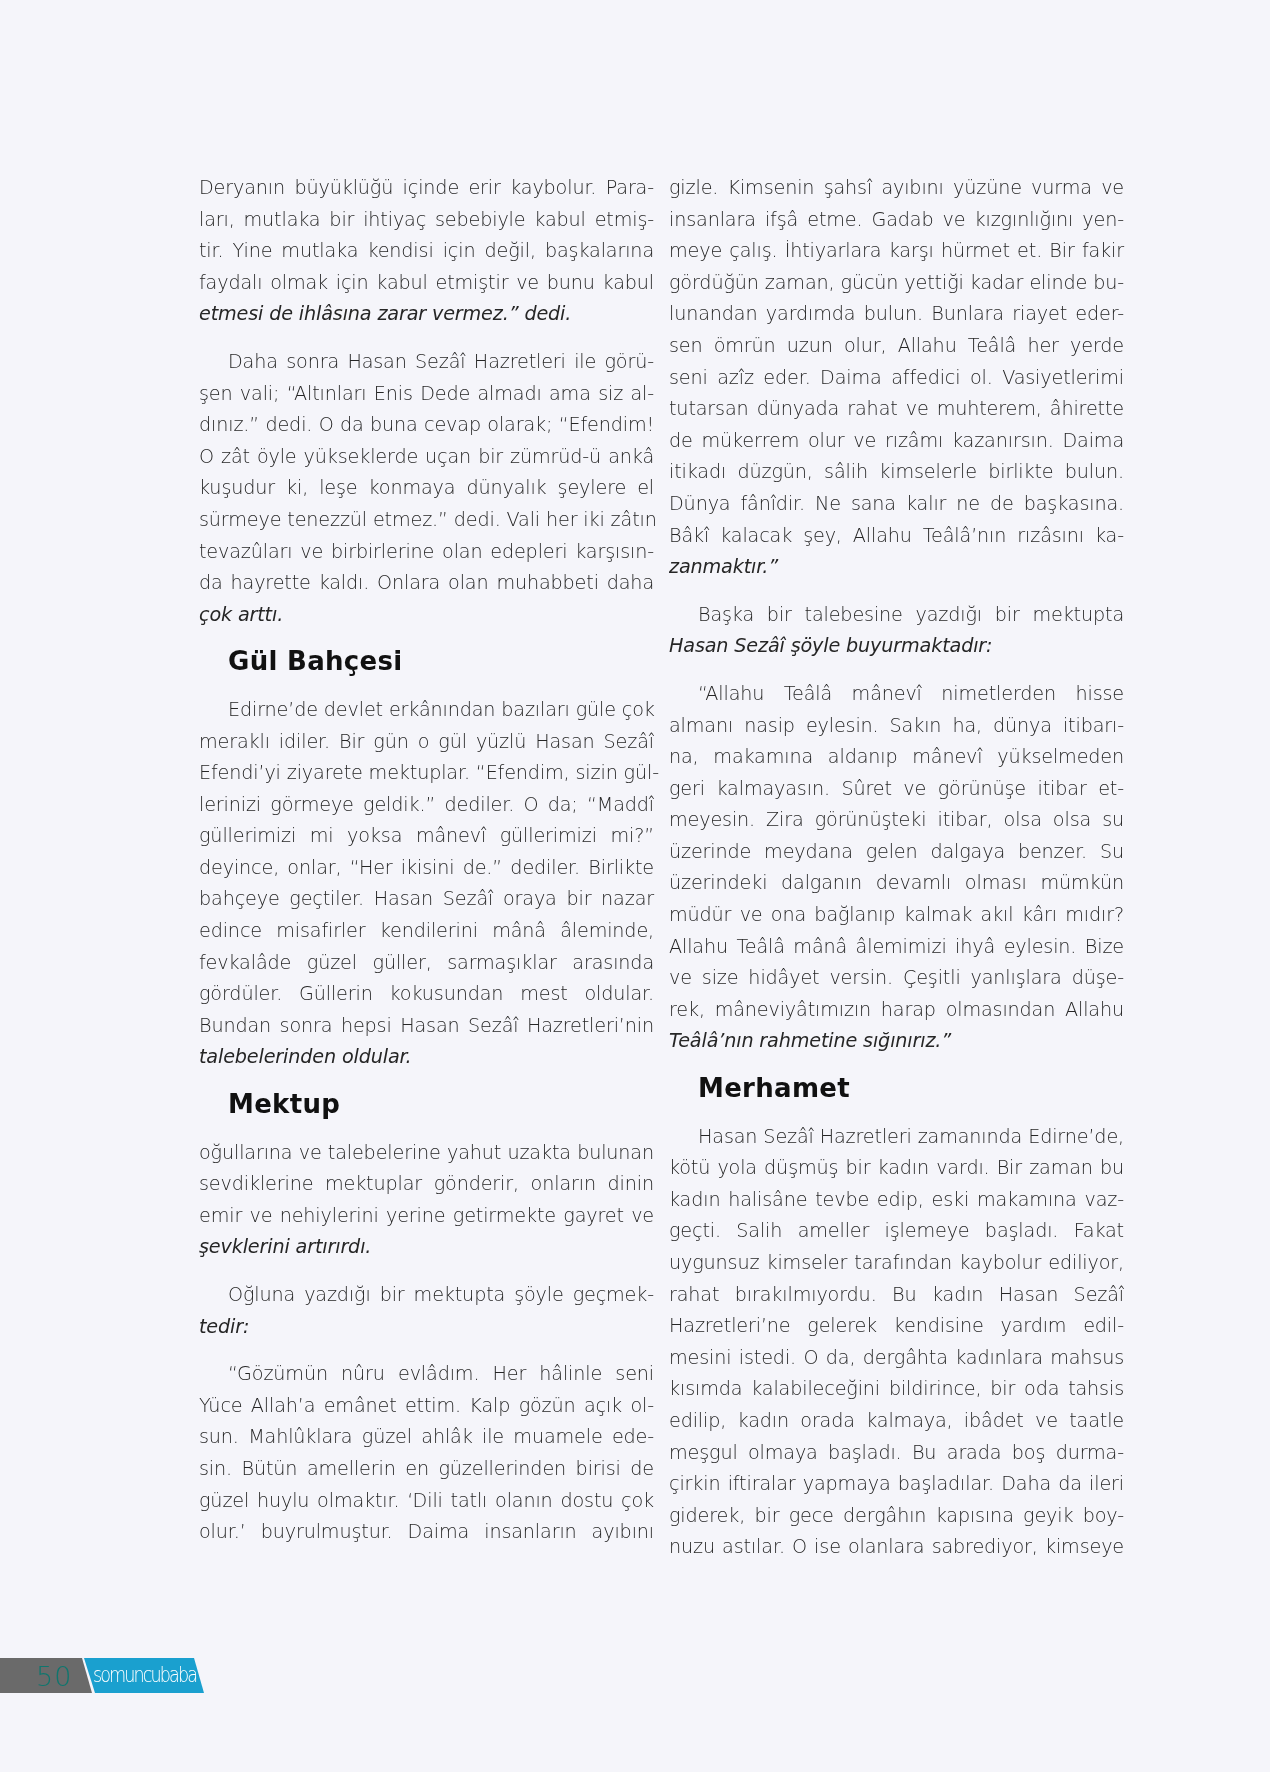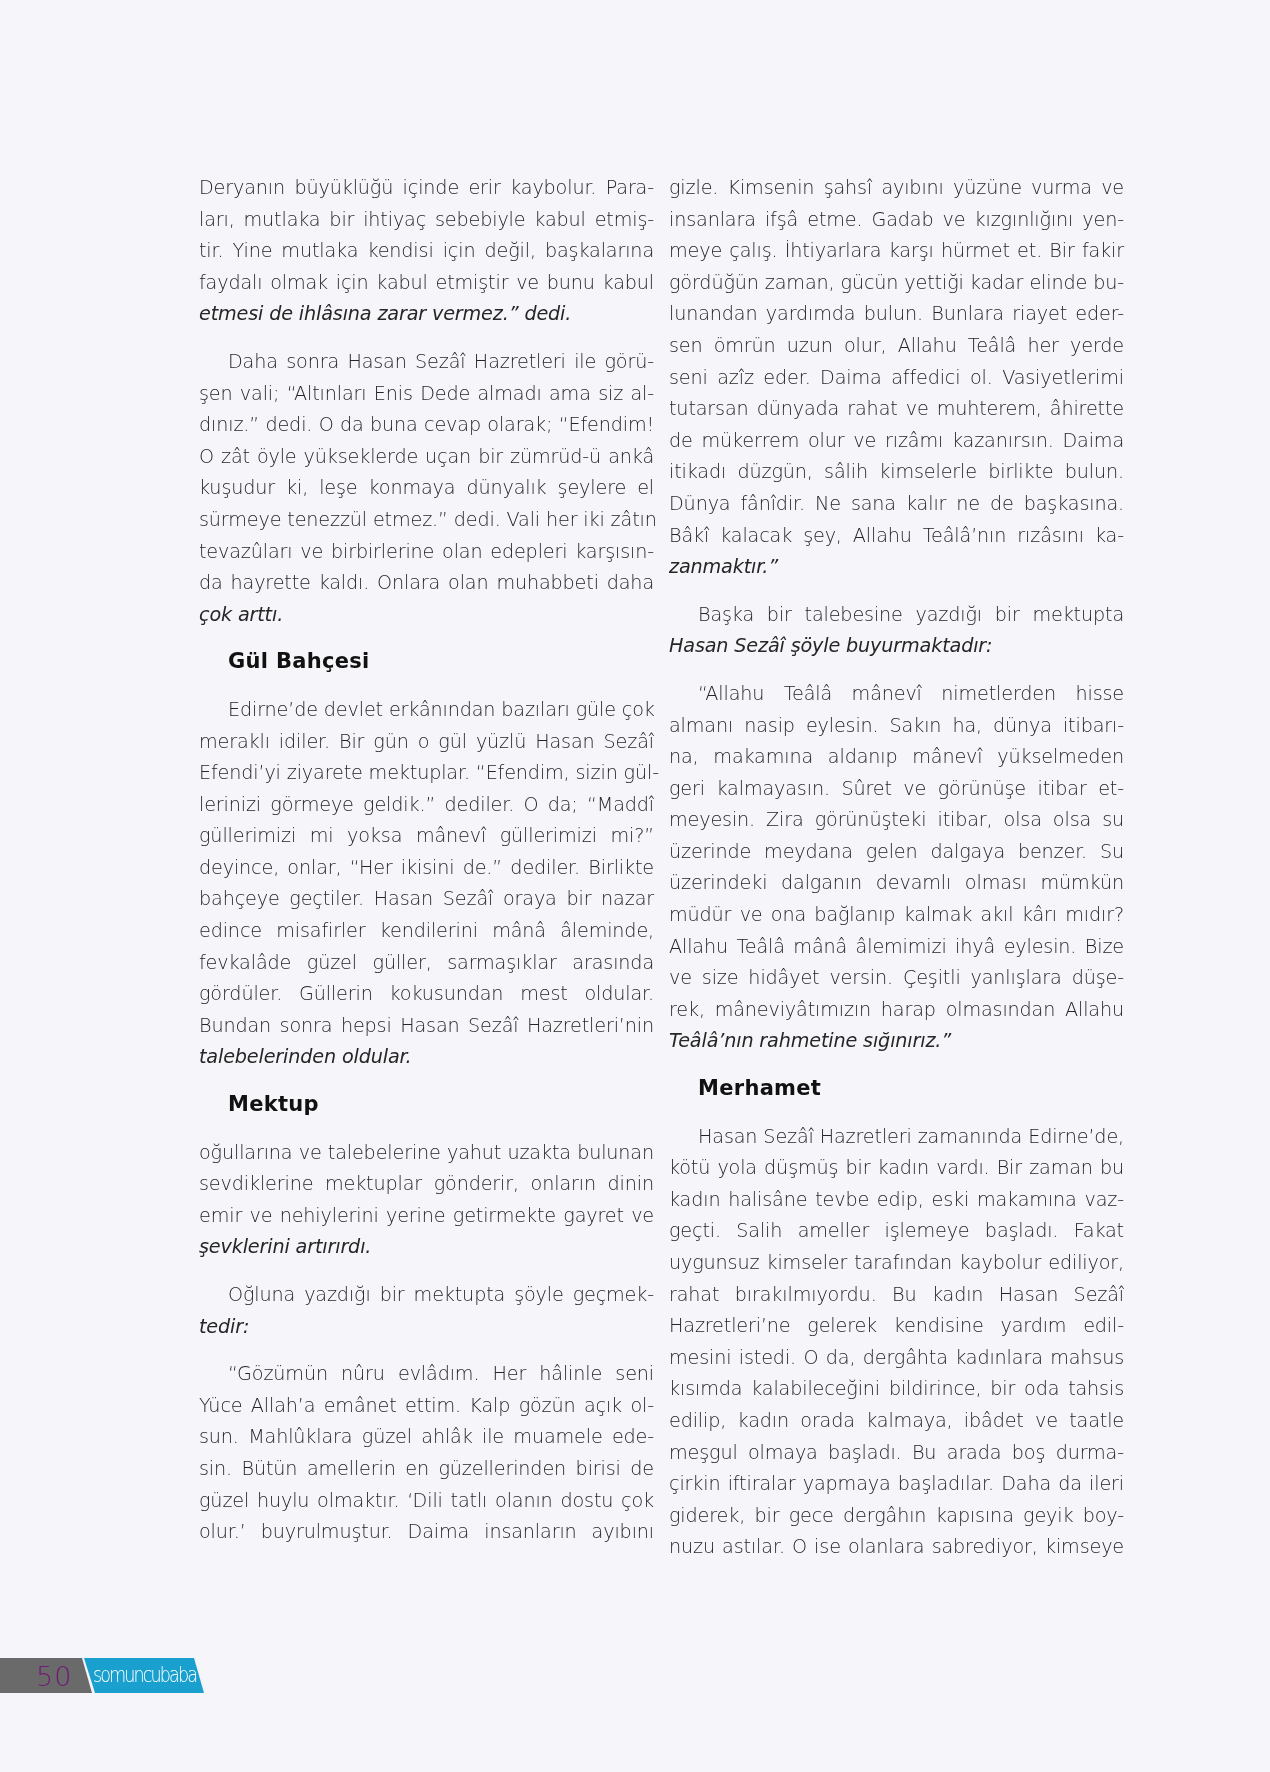--- a/index.html
+++ b/index.html
@@ -25,40 +25,40 @@
     text-align: justify;
     text-align-last: justify;
     font-weight: 300;
     letter-spacing: -0.15px;
     color: #262626;
   }
   .line.last { text-align-last: left; font-style: italic; }
   .line.indent { text-indent: 29px; }
   .heading {
     display: block;
-    font-size: 21px;
+    font-size: 26px;
     line-height: 31.6px;
     height: 31.6px;
     font-weight: bold;
     text-indent: 29px;
     margin: 0 0 16px 0;
     color: #111;
     letter-spacing: 0.3px;
   }
   .footer {
     position: absolute; left: 0; top: 1658px; height: 35px; width: 210px;
   }
   .page-band {
     position: absolute; left: 0; top: 0; height: 35px; width: 92px;
     background: #6a6a6a;
     clip-path: polygon(0 0, 82px 0, 92px 35px, 0 35px);
   }
   .page-num {
     position: absolute; left: 36px; top: 0; height: 35px; line-height: 37px;
-    font-size: 27px; color: #701a75; font-family: "DejaVu Sans", sans-serif;
+    font-size: 27px; color: #0f766e; font-family: "DejaVu Sans", sans-serif;
     font-weight: 300; letter-spacing: 1px;
   }
   .brand-band {
     position: absolute; left: 84px; top: 0; height: 35px; width: 120px;
     background: #1aa0cf;
     clip-path: polygon(0 0, 110px 0, 120px 35px, 11px 35px);
   }
   .brand-name {
     position: absolute; left: 93px; top: 0; height: 35px; line-height: 34px;
     font-size: 22px; color: #ffffff; font-family: "DejaVu Sans", sans-serif;

